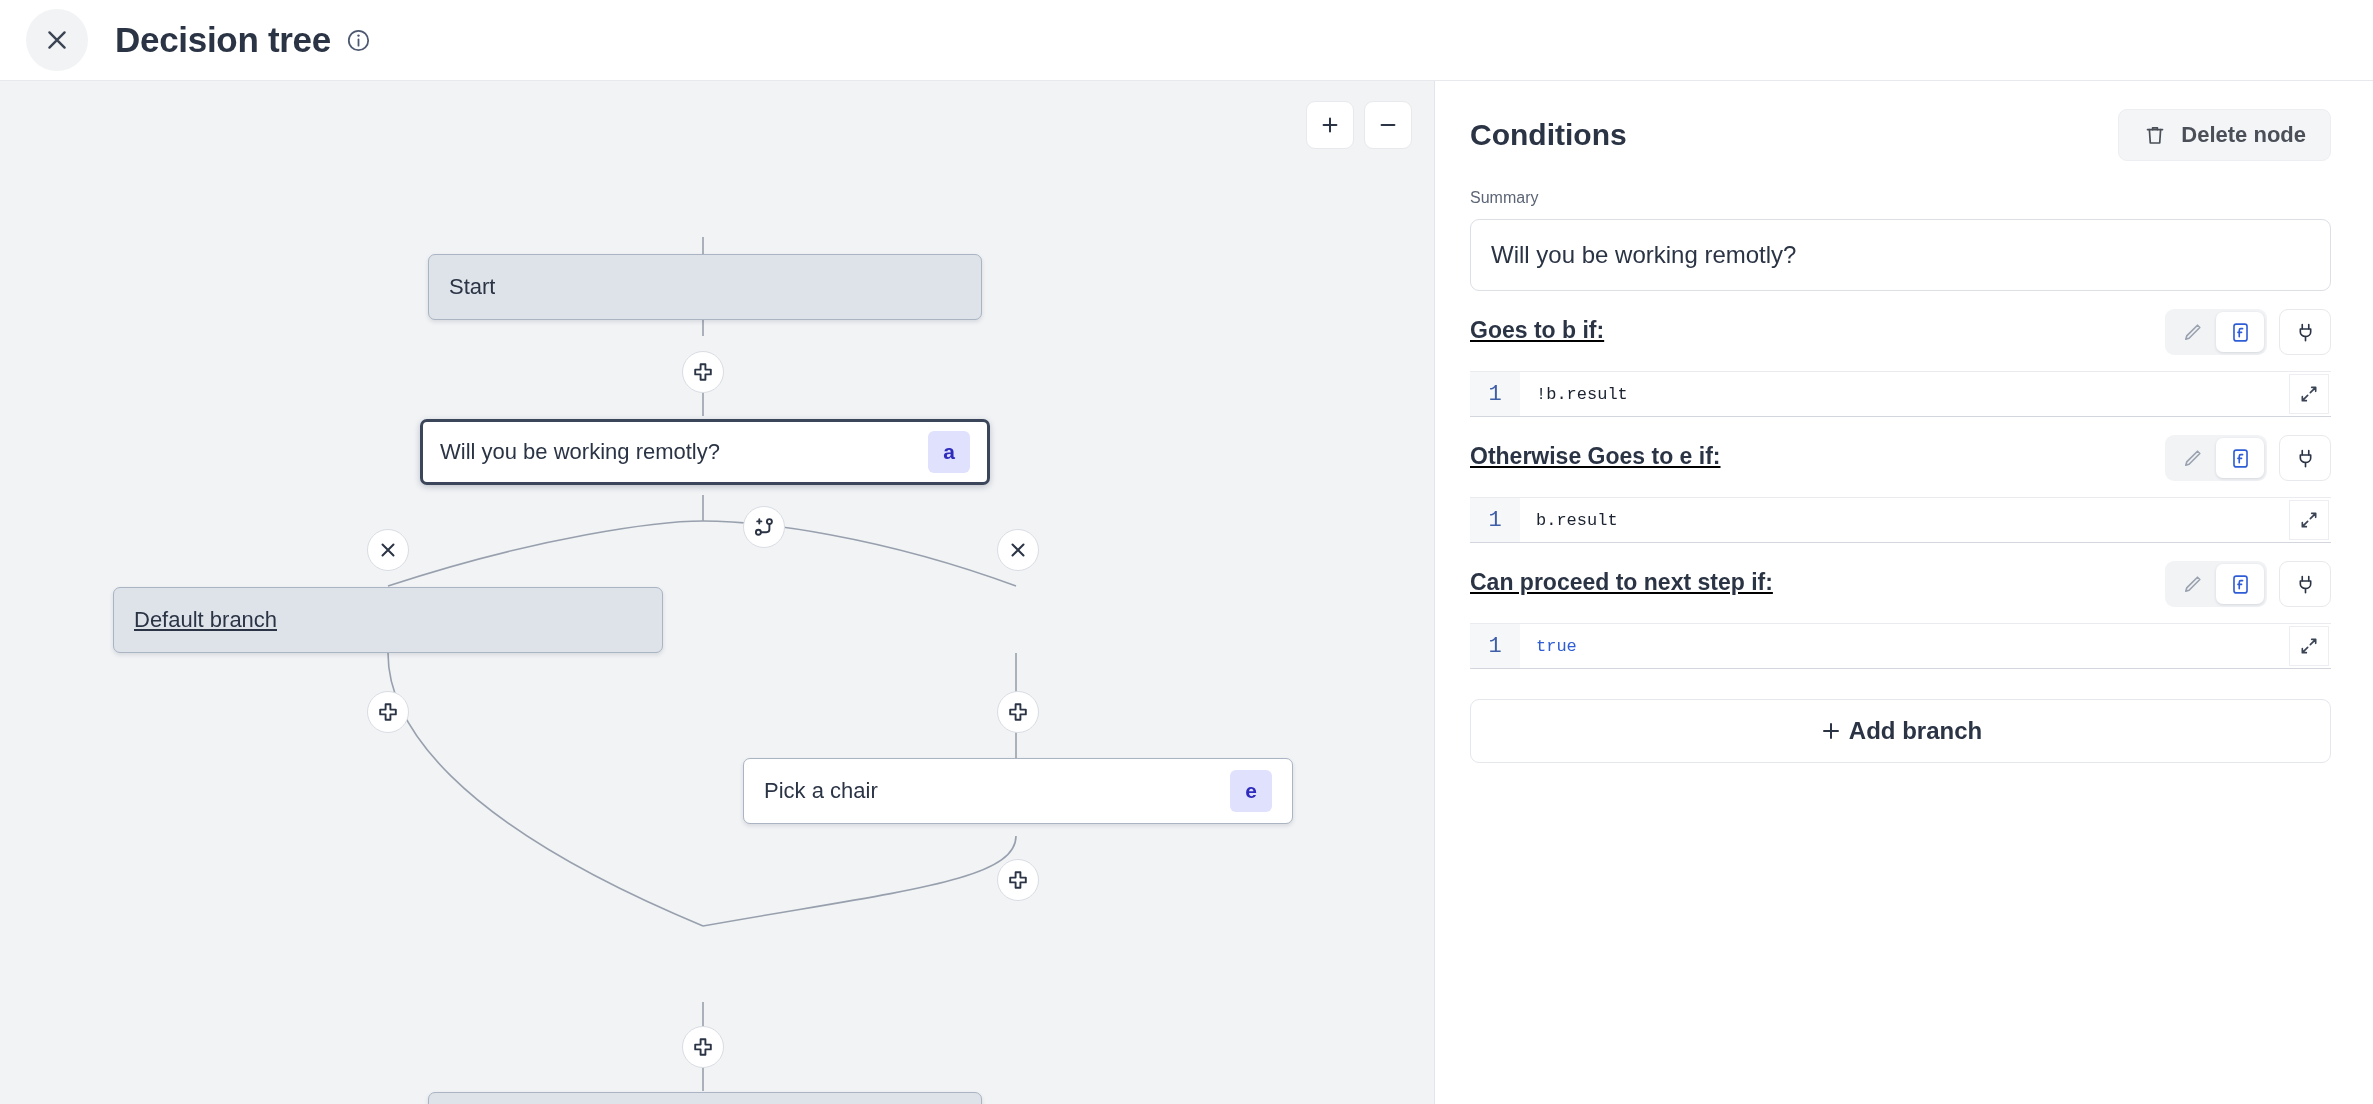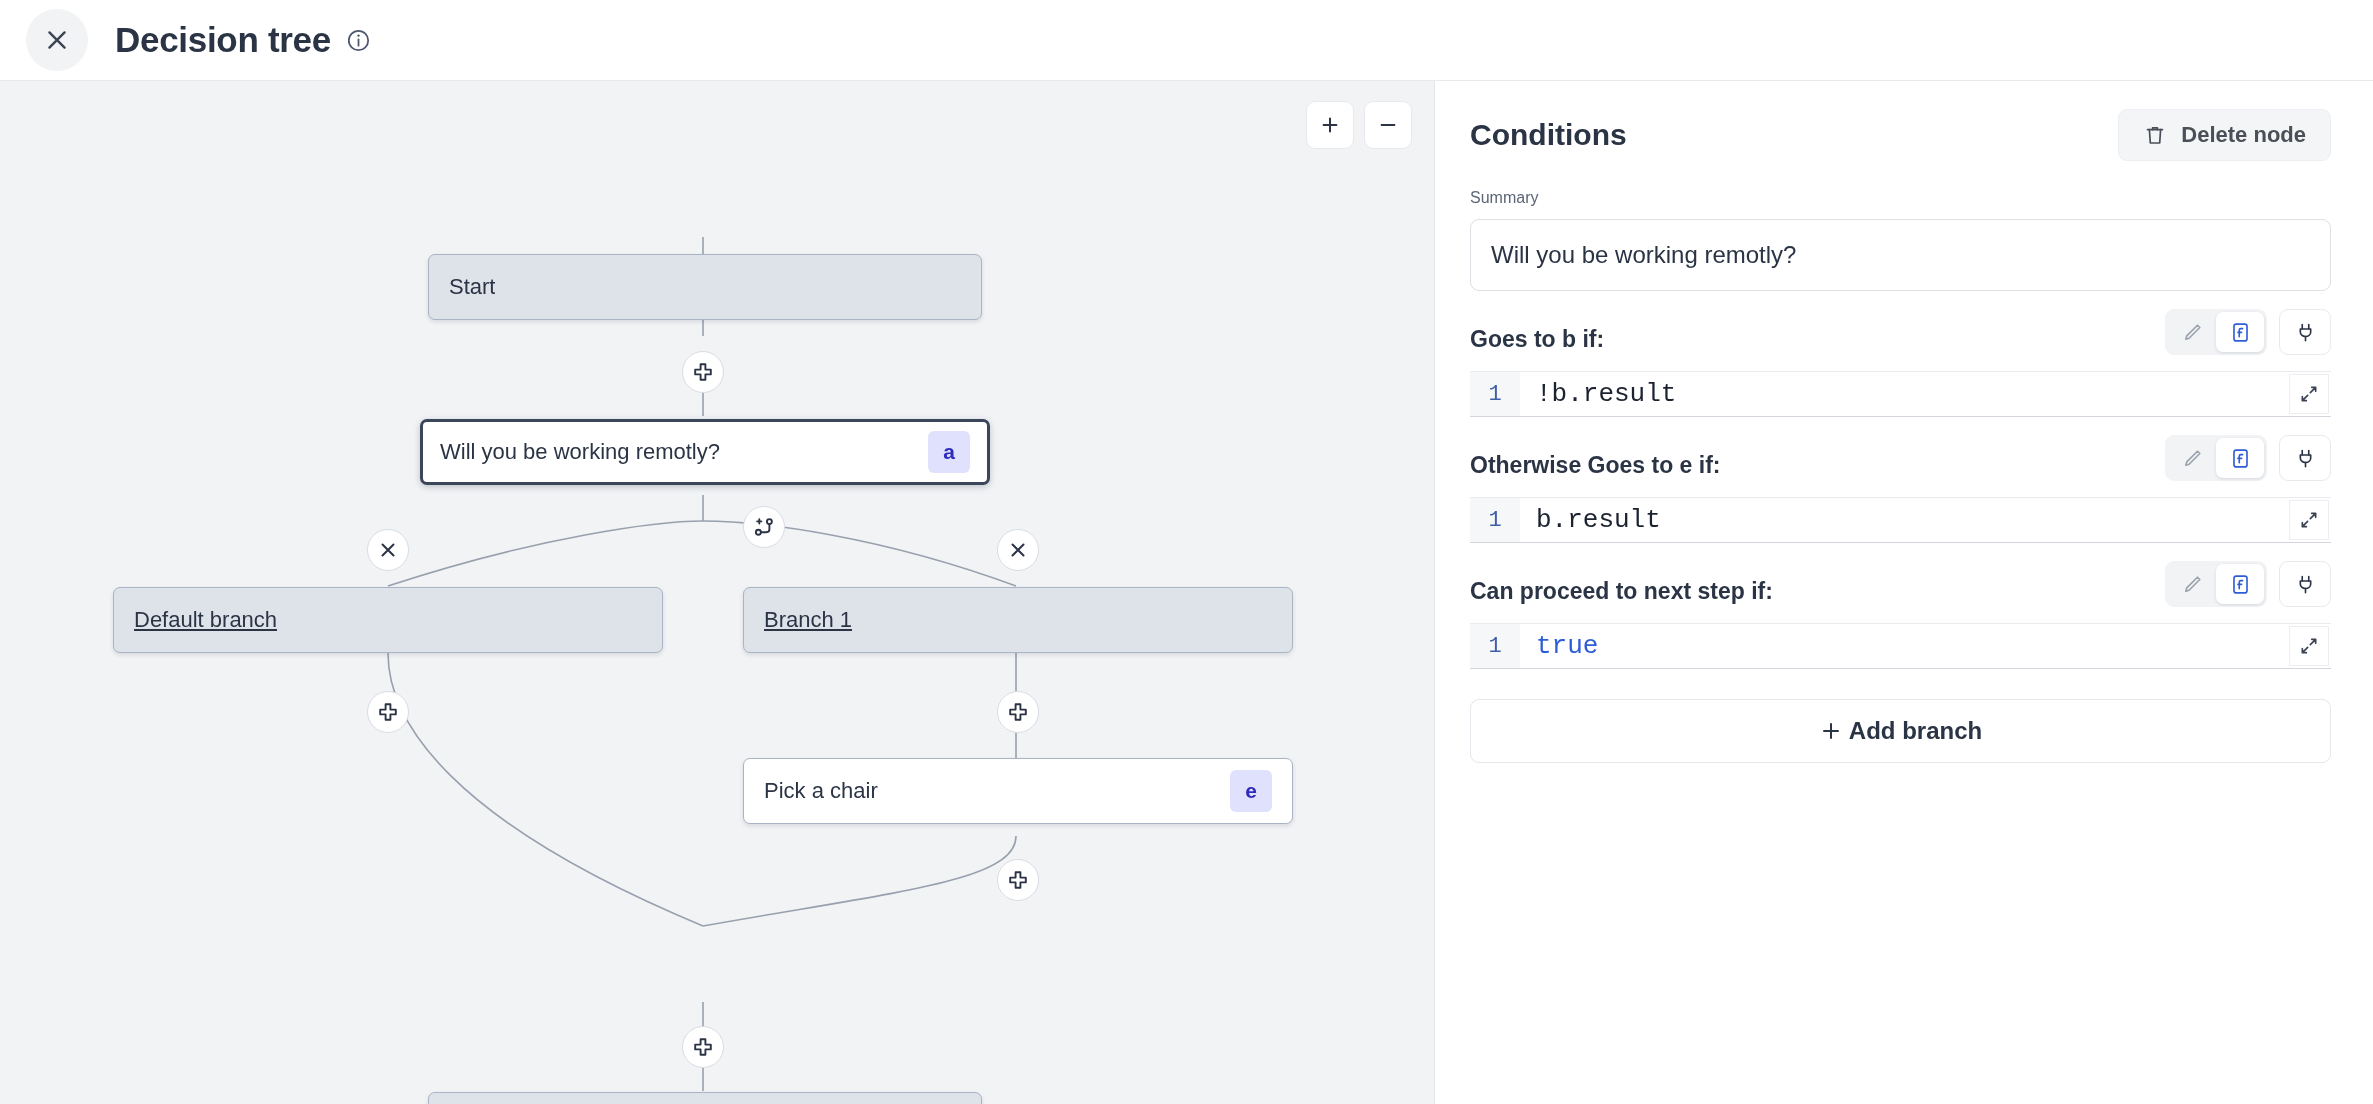--- a/index.html
+++ b/index.html
@@ -135,22 +135,22 @@
     border: 1px solid #dcdfe4; border-radius: 9px;
     background: #ffffff;
     font-size: 24px; color: #2b3445;
     font-family: "Liberation Sans", sans-serif;
     padding: 0 20px;
     outline: none;
   }
 
   .cond-block { margin-top: 26px; }
   .cond-row {
-    display: flex; align-items: center; justify-content: space-between;
-    position: relative; height: 46px;
+    display: flex; align-items: flex-start; justify-content: space-between;
+    position: relative; height: 46px; text-decoration: underline;
   }
   .cond-label {
     font-size: 23px; font-weight: bold; color: #2b3445;
     padding-bottom: 2px;
   }
   .cond-tools { display: flex; align-items: center; gap: 12px; position: absolute; right: 0; bottom: 8px; }
   .seg {
     display: flex; background: #f1f3f5; border-radius: 9px; padding: 3px;
   }
   .seg-btn {
@@ -182,21 +182,21 @@
     background: #f6f7f9;
     display: flex; align-items: center; justify-content: center;
     font-family: "Liberation Mono", monospace;
     font-size: 22px; color: #3f5ea8;
   }
   .code-line {
     flex: 1 1 auto;
     display: flex; align-items: center;
     padding-left: 16px;
     font-family: "Liberation Mono", monospace;
-    font-size: 26px; color: #1b2230;
+    font-size: 17px; color: #1b2230;
     white-space: pre;
     cursor: text;
   }
   .code-line.keyword { color: #2f5dd6; }
   .expand-btn {
     position: absolute; right: 2px; top: 50%; transform: translateY(-50%);
     width: 40px; height: 40px;
     background: #ffffff; border: 1px solid #eceef1;
     display: flex; align-items: center; justify-content: center;
     cursor: pointer;
@@ -306,23 +306,20 @@
     <div class="handle" style="left:997px; top:448px;">
       <svg viewBox="0 0 24 24" fill="none" stroke="#2b3445" stroke-width="2" stroke-linecap="round">
         <path d="M6.5 6.5 L17.5 17.5 M17.5 6.5 L6.5 17.5"></path>
       </svg>
     </div>
 
     <div class="node branchbox" style="left:113px; top:506px; width:550px;">
       <span class="label">Default branch</span>
     </div>
 
-    <div class="node branchbox" style="left:743px; top:506px; width:550px;">
-      <span class="label">Branch 1</span>
-    </div>
 
     <div class="handle" style="left:367px; top:610px;">
       <svg viewBox="0 0 24 24" fill="none" stroke="#2b3445" stroke-width="1.9" stroke-linejoin="round">
         <path d="M9.6 4.2 H14.4 V9.6 H19.8 V14.4 H14.4 V19.8 H9.6 V14.4 H4.2 V9.6 H9.6 Z"></path>
       </svg>
     </div>
 
     <div class="handle" style="left:997px; top:610px;">
       <svg viewBox="0 0 24 24" fill="none" stroke="#2b3445" stroke-width="1.9" stroke-linejoin="round">
         <path d="M9.6 4.2 H14.4 V9.6 H19.8 V14.4 H14.4 V19.8 H9.6 V14.4 H4.2 V9.6 H9.6 Z"></path>

